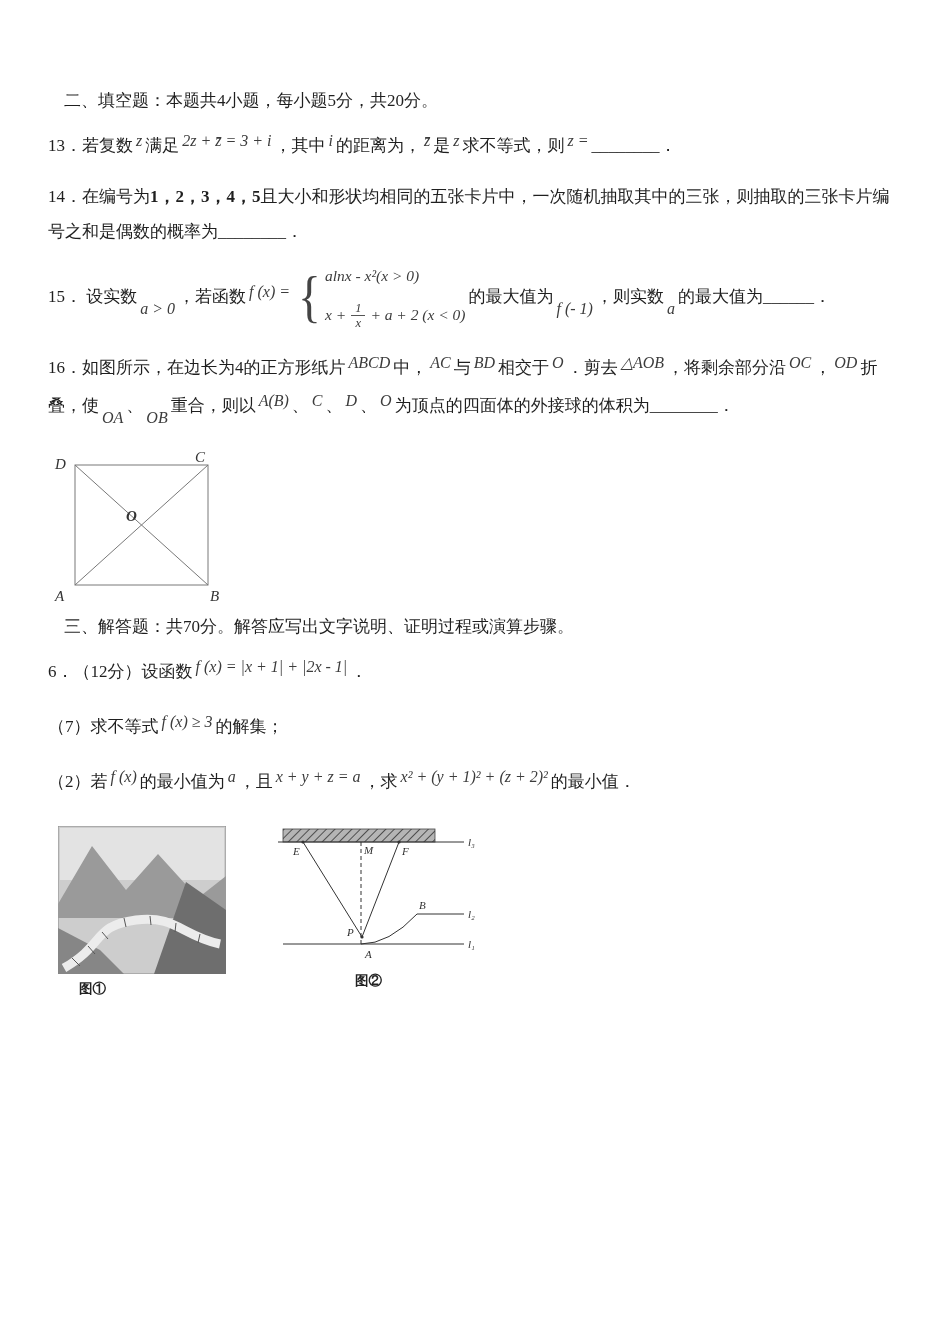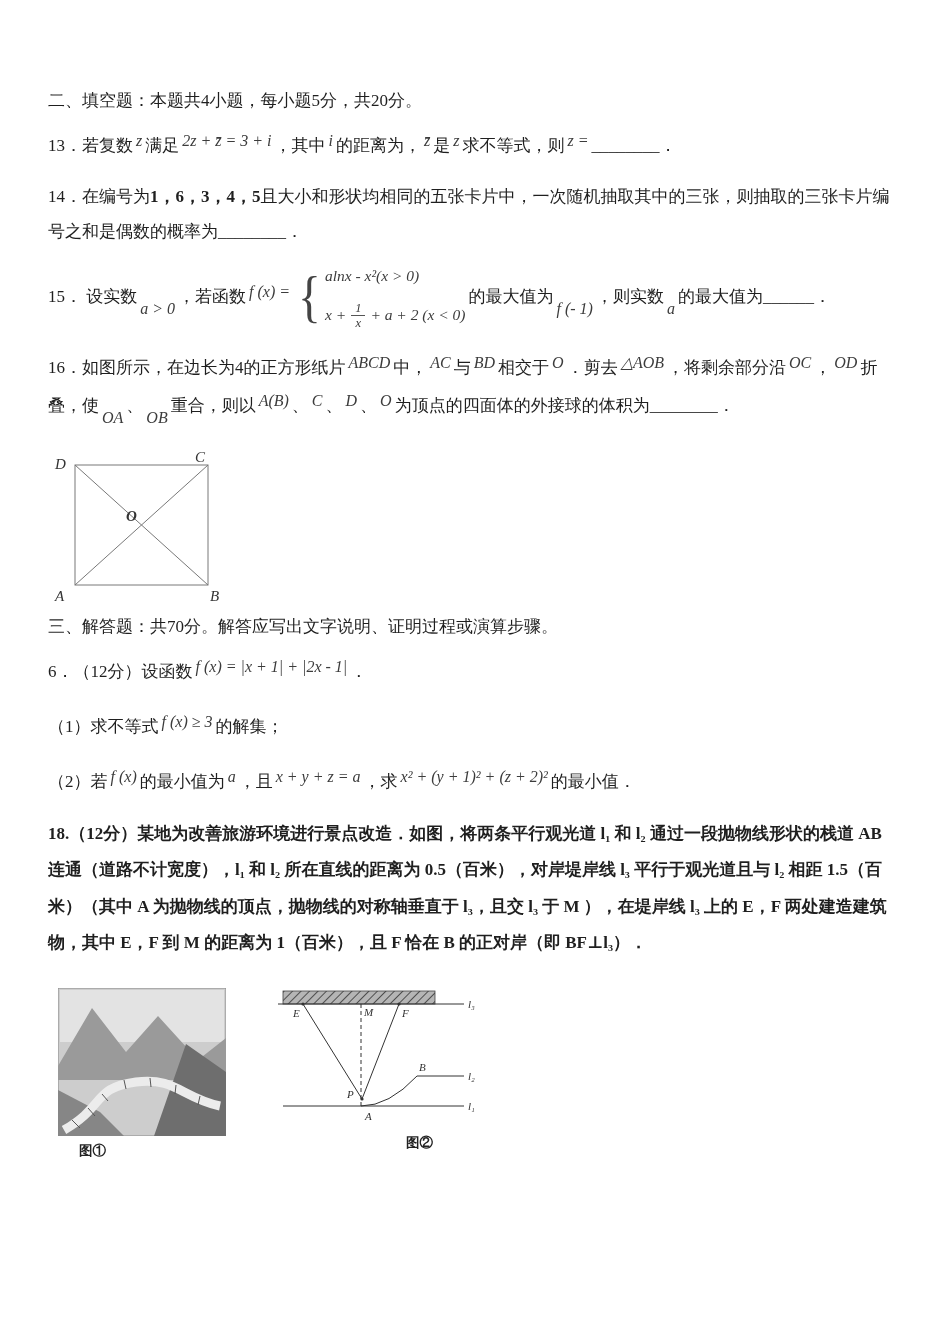--- a/index.html
+++ b/index.html
@@ -6,21 +6,21 @@
   html, body { margin: 0; padding: 0; }
   body {
     width: 950px; height: 1344px;
     background: #ffffff;
     color: #1f1f1f;
     font-family: "Liberation Serif", "DejaVu Serif", serif;
     overflow: hidden;
   }
   .page { padding: 84px 52px 0 48px; font-size: 17px; line-height: 2.05; }
   .para { margin: 0 0 16px 0; }
-  .sec-header { margin: 0 0 6px 0; }
+  .sec-header { margin: 0 0 6px 16px; }
   .math {
     font-style: italic;
     font-family: "Liberation Serif", serif;
     color: #3c3c3c;
     margin: 0 3px;
     font-size: 16px;
     vertical-align: 5px;
     white-space: nowrap;
   }
   .math.lo { vertical-align: -12px; }
@@ -35,37 +35,37 @@
   .pw-flex { display: inline-flex; align-items: center; gap: 4px; }
   .frac { display: inline-flex; flex-direction: column; align-items: center; line-height: 1.15; font-size: 12.5px; margin: 0 1px; vertical-align: middle; }
   .frac .num { display: block; padding: 0 4px; border-bottom: 1px solid #555; }
   .frac .den { display: block; padding: 0 4px; }
 
   .fig-square-wrap { margin: 2px 0 2px 2px; line-height: 1; }
   .fig-row { display: flex; align-items: flex-start; gap: 52px; margin: 26px 0 0 10px; line-height: 1; }
   .fig-col { display: flex; flex-direction: column; }
   .fig-caption { font-size: 13.5px; font-weight: bold; margin-top: 8px; color: #222; }
   .cap1 { margin-left: 21px; }
-  .cap2 { margin-left: 104px; padding-left: 24px; }
+  .cap2 { margin-left: 53px; padding-left: 24px; }
 
   svg text { font-family: "Liberation Serif", serif; font-style: italic; fill: #333; }
 </style>
 </head>
 <body>
 
 <div class="page">
 
   <p class="para sec-header"><span>二、填空题：本题共4小题，每小题5分，共20分。</span></p>
 
   <p class="para">
     <span>13．若复数</span><span class="math">z</span><span>满足</span><span class="math">2z + z̄ = 3 + i</span><span>，其中</span><span class="math">i</span><span>的距离为，</span><span class="math">z̄</span><span>是</span><span class="math">z</span><span>求不等式，则</span><span class="math">z =</span><span class="blank">________</span><span>．</span>
   </p>
 
   <p class="para">
-    <span>14．在编号为</span><span class="bold">1，6，3，4，5</span><span>且大小和形状均相同的五张卡片中，一次随机抽取其中的三张，则抽取的三张卡片编号之和是偶数的概率为</span><span class="blank">________</span><span>．</span>
+    <span>14．在编号为</span><span class="bold">1，2，3，4，5</span><span>且大小和形状均相同的五张卡片中，一次随机抽取其中的三张，则抽取的三张卡片编号之和是偶数的概率为</span><span class="blank">________</span><span>．</span>
   </p>
 
   <p class="para">
     <span>15． 设实数</span><span class="math lo">a &gt; 0</span><span>，若函数</span><span class="math">f (x) =</span><span class="piecewise">
         <span class="brace">{</span>
         <span class="pw-rows">
           <span class="pw-row">alnx - x²(x &gt; 0)</span>
           <span class="pw-row pw-flex">
             <span>x +</span>
             <span class="frac">
@@ -98,29 +98,26 @@
       </g>
     </svg>
   </div>
 
   <p class="para sec-header"><span>三、解答题：共70分。解答应写出文字说明、证明过程或演算步骤。</span></p>
 
   <p class="para">
     <span>6．（12分）设函数</span><span class="math">f (x) = |x + 1| + |2x - 1|</span><span>．</span>
   </p>
   <p class="para">
-    <span>（1）求不等式</span><span class="math">f (x) ≥ 3</span><span>的解集；</span>
+    <span>（7）求不等式</span><span class="math">f (x) ≥ 3</span><span>的解集；</span>
   </p>
   <p class="para">
     <span>（2）若</span><span class="math">f (x)</span><span>的最小值为</span><span class="math">a</span><span>，且</span><span class="math">x + y + z = a</span><span>，求</span><span class="math">x² + (y + 1)² + (z + 2)²</span><span>的最小值．</span>
   </p>
 
-  <p class="para q18">
-    <span>18.（12分）某地为改善旅游环境进行景点改造．如图，将两条平行观光道 l₁ 和 l₂ 通过一段抛物线形状的栈道 AB 连通（道路不计宽度），l₁ 和 l₂ 所在直线的距离为 0.5（百米），对岸堤岸线 l₃ 平行于观光道且与 l₂ 相距 1.5（百米）（其中 A 为抛物线的顶点，抛物线的对称轴垂直于 l₃，且交 l₃ 于 M ），在堤岸线 l₃ 上的 E，F 两处建造建筑物，其中 E，F 到 M 的距离为 1（百米），且 F 恰在 B 的正对岸（即 BF⊥l₃）．</span>
-  </p>
 
   <div class="fig-row">
 
     <div class="fig-col">
       <svg width="168" height="148" viewBox="0 0 168 148">
         <rect x="0" y="0" width="168" height="148" fill="#cdcdcd" stroke="#8a8a8a"></rect>
         <rect x="2" y="2" width="164" height="52" fill="#e3e3e3"></rect>
         <polygon points="0,78 34,20 68,64 100,28 140,72 168,50 168,92 0,92" fill="#9a9a9a"></polygon>
         <polygon points="96,148 128,56 168,84 168,148" fill="#6e6e6e"></polygon>
         <polygon points="0,148 0,102 42,124 66,148" fill="#868686"></polygon>

